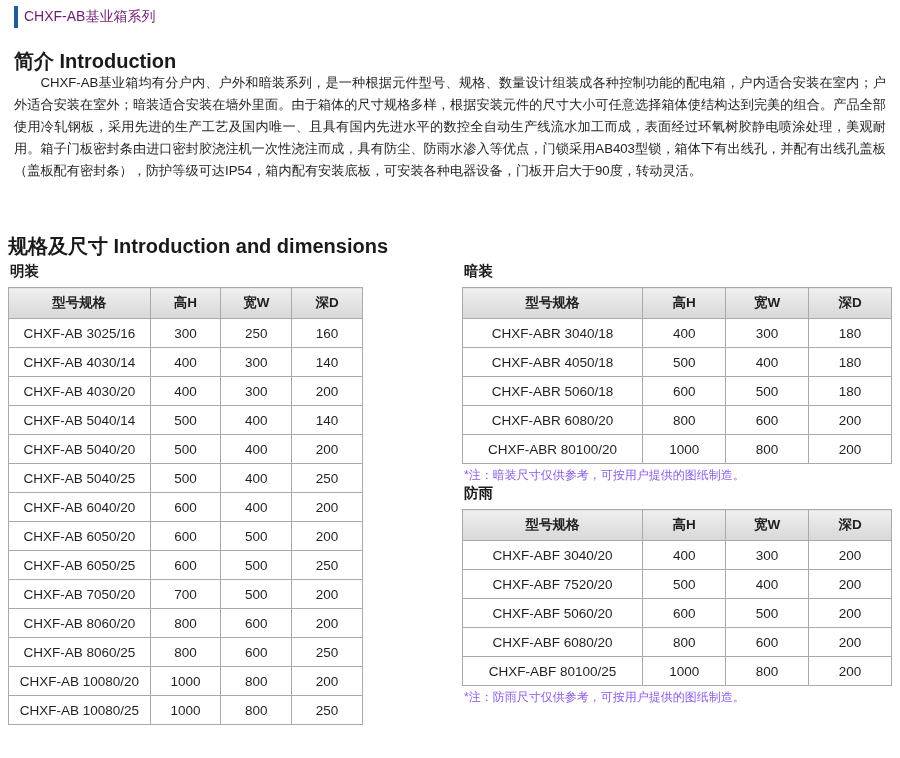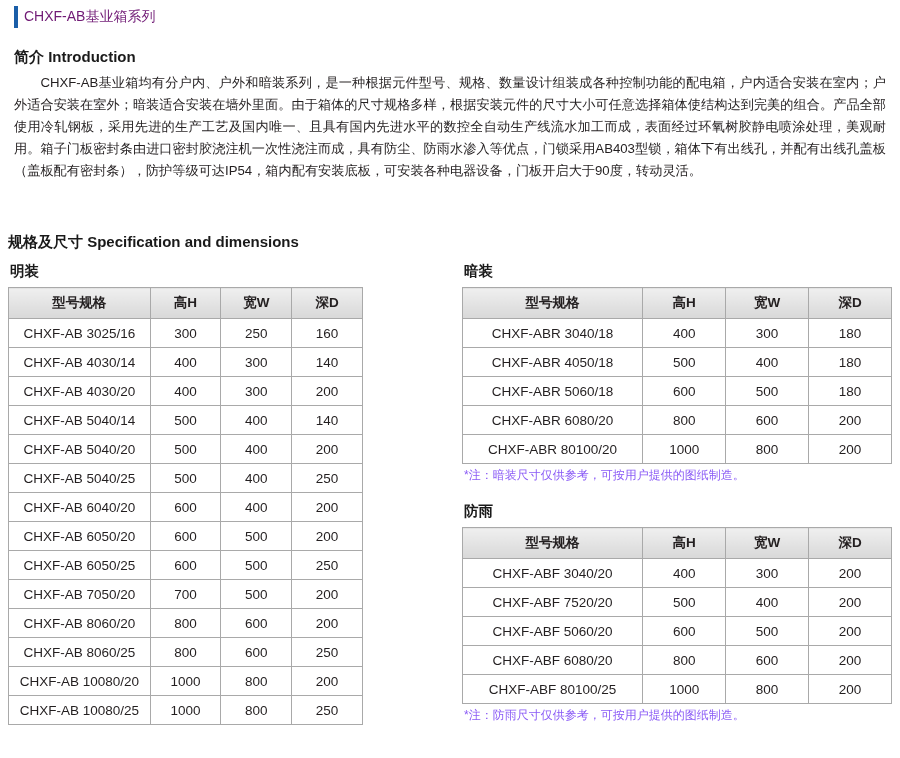--- a/index.html
+++ b/index.html
@@ -42,21 +42,21 @@
     font-size: 14px;
     font-weight: normal;
     color: #701a75;
     letter-spacing: 0px;
     white-space: nowrap;
   }
 
   
   .sec-head {
     position: absolute;
-    font-size: 15px;
+    font-size: 20px;
     font-weight: bold;
     color: #1a1a1a;
     white-space: nowrap;
   }
   #intro-head { left: 14px; top: 48px; }
   #spec-head  { left: 8px;  top: 233px; }
 
   
   .intro-p {
     position: absolute;
@@ -85,21 +85,20 @@
     width: 430px;
   }
 
   .sub-head {
     font-size: 14.5px;
     font-weight: bold;
     color: #1a1a1a;
     margin: 0 0 6px 2px;
   }
   .sub-head.spaced {
-    margin-top: 18px;
   }
 
   
   table.spec {
     border-collapse: collapse;
     width: 100%;
     table-layout: fixed;
   }
   table.spec th, table.spec td {
     border: 1px solid #a9a9a9;
@@ -143,21 +142,21 @@
 
   <div class="title-wrap">
     <span class="title-bar"></span>
     <span class="doc-title">CHXF-AB基业箱系列</span>
   </div>
 
   <div class="sec-head" id="intro-head">简介 Introduction</div>
 
   <div class="intro-p">CHXF-AB基业箱均有分户内、户外和暗装系列，是一种根据元件型号、规格、数量设计组装成各种控制功能的配电箱，户内适合安装在室内；户外适合安装在室外；暗装适合安装在墙外里面。由于箱体的尺寸规格多样，根据安装元件的尺寸大小可任意选择箱体使结构达到完美的组合。产品全部使用冷轧钢板，采用先进的生产工艺及国内唯一、且具有国内先进水平的数控全自动生产线流水加工而成，表面经过环氧树胶静电喷涂处理，美观耐用。箱子门板密封条由进口密封胶浇注机一次性浇注而成，具有防尘、防雨水渗入等优点，门锁采用AB403型锁，箱体下有出线孔，并配有出线孔盖板（盖板配有密封条），防护等级可达IP54，箱内配有安装底板，可安装各种电器设备，门板开启大于90度，转动灵活。</div>
 
-  <div class="sec-head" id="spec-head">规格及尺寸 Specification and dimensions</div>
+  <div class="sec-head" id="spec-head">规格及尺寸 Introduction and dimensions</div>
 
   <div class="col-left">
     <div class="sub-head">明装</div>
 
     <table class="spec">
       <colgroup>
           <col class="c0">
           <col class="c1">
           <col class="c2">
           <col class="c3">

